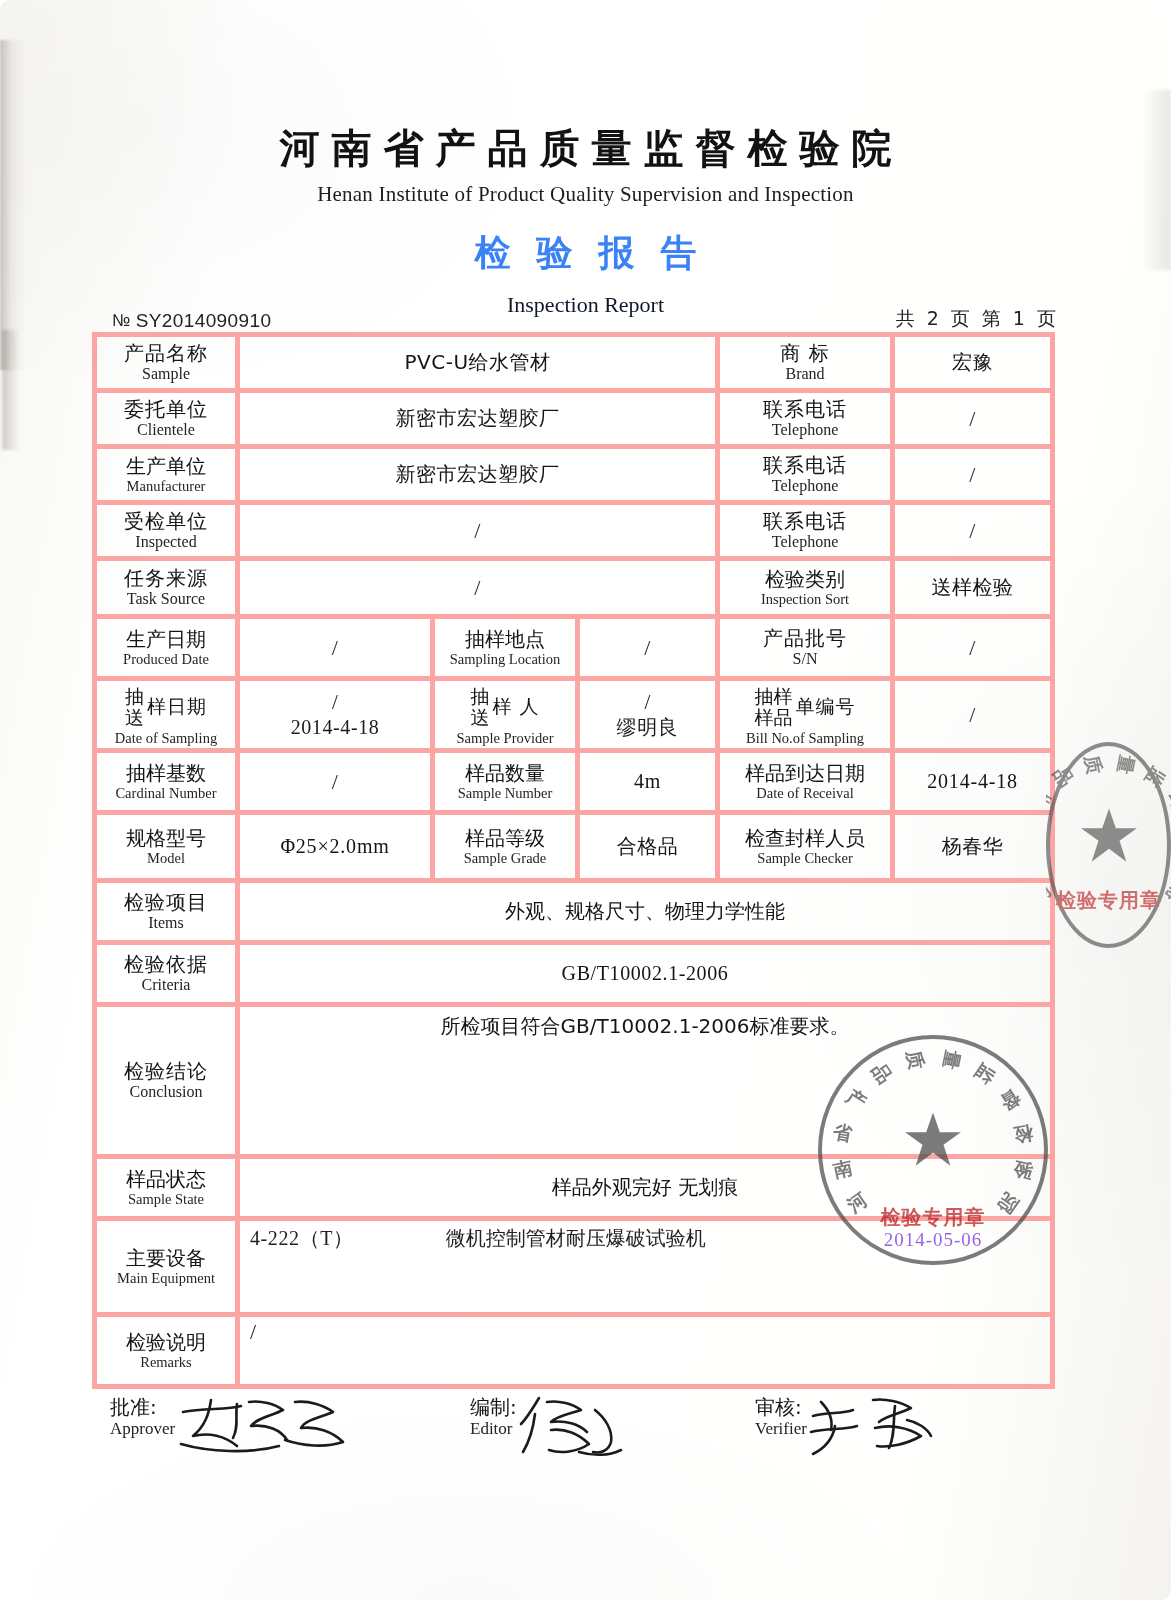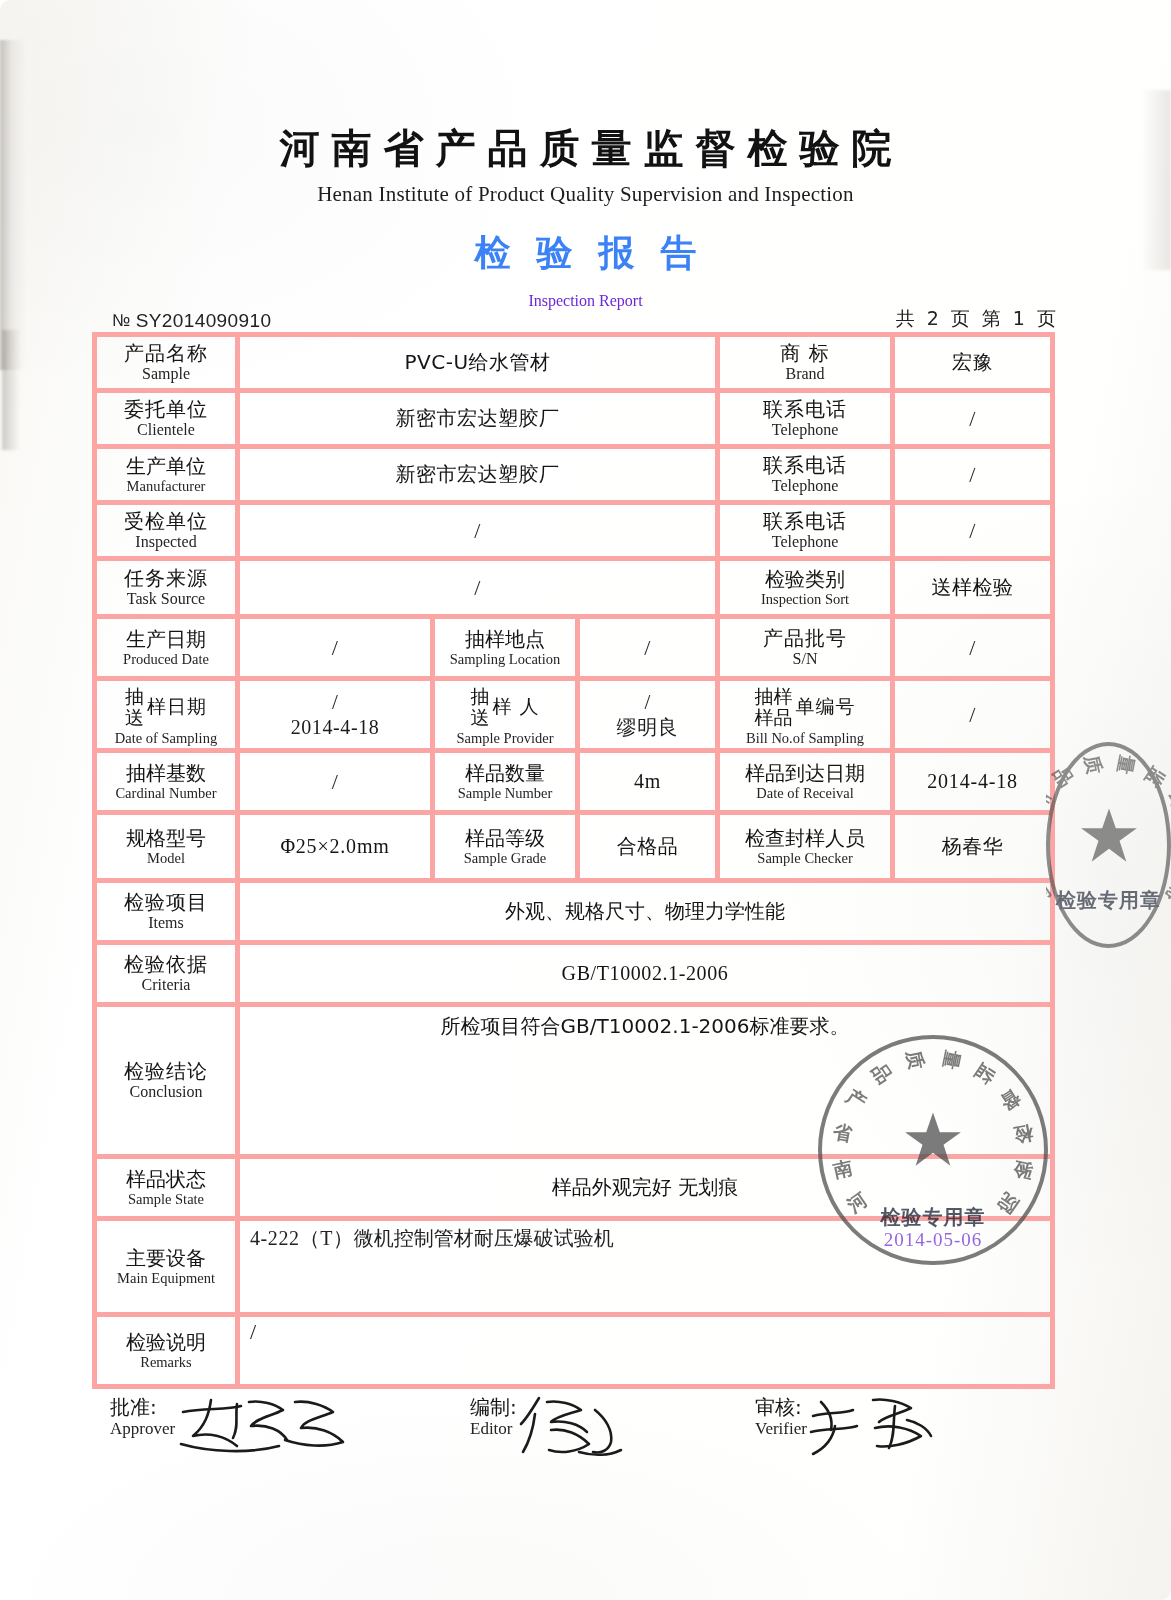--- a/index.html
+++ b/index.html
@@ -79,22 +79,22 @@
     font-family: "DejaVu Sans", sans-serif;
     font-weight: 700;
     font-size: 36px;
     letter-spacing: 26px;
     color: #3b82f6;
     margin-top: 22px;
     text-indent: 26px;
   }
   .en-subtitle {
     font-family: "Liberation Serif", serif;
-    font-size: 16px;
-    color: #6d28d9;
+    font-size: 22px;
+    color: #0f172a;
     margin-top: 14px;
   }
 
   
   #meta-row {
     position: absolute;
     left: 112px;
     right: 112px;
     top: 306px;
     display: flex;
@@ -241,20 +241,21 @@
   .conclusion-body {
     display: block;
     padding-top: 6px;
     padding-bottom: 44px;
     font-family: "DejaVu Sans", sans-serif;
     font-size: 20px;
   }
   .equip-body {
     display: flex;
     align-items: flex-start;
+    gap: 92px;
     padding-top: 4px;
     padding-bottom: 30px;
   }
   .equip-body .code {
     font-family: "Liberation Serif", serif;
     font-size: 20px;
     letter-spacing: 0.6px;
   }
   .equip-body .name {
     font-family: "DejaVu Sans", sans-serif;
@@ -348,21 +349,21 @@
   }
   .stamp-bottom-text {
     position: absolute;
     left: 0; right: 0;
     bottom: 34px;
     text-align: center;
     font-family: "DejaVu Sans", sans-serif;
     font-size: 20px;
     font-weight: 700;
     letter-spacing: 1px;
-    color: #0f172a;
+    color: #b91c1c;
   }
   .stamp-date {
     position: absolute;
     left: 0; right: 0;
     bottom: 14px;
     text-align: center;
     font-family: "Liberation Serif", serif;
     font-size: 19px;
     letter-spacing: 1px;
     color: #6d28d9;

